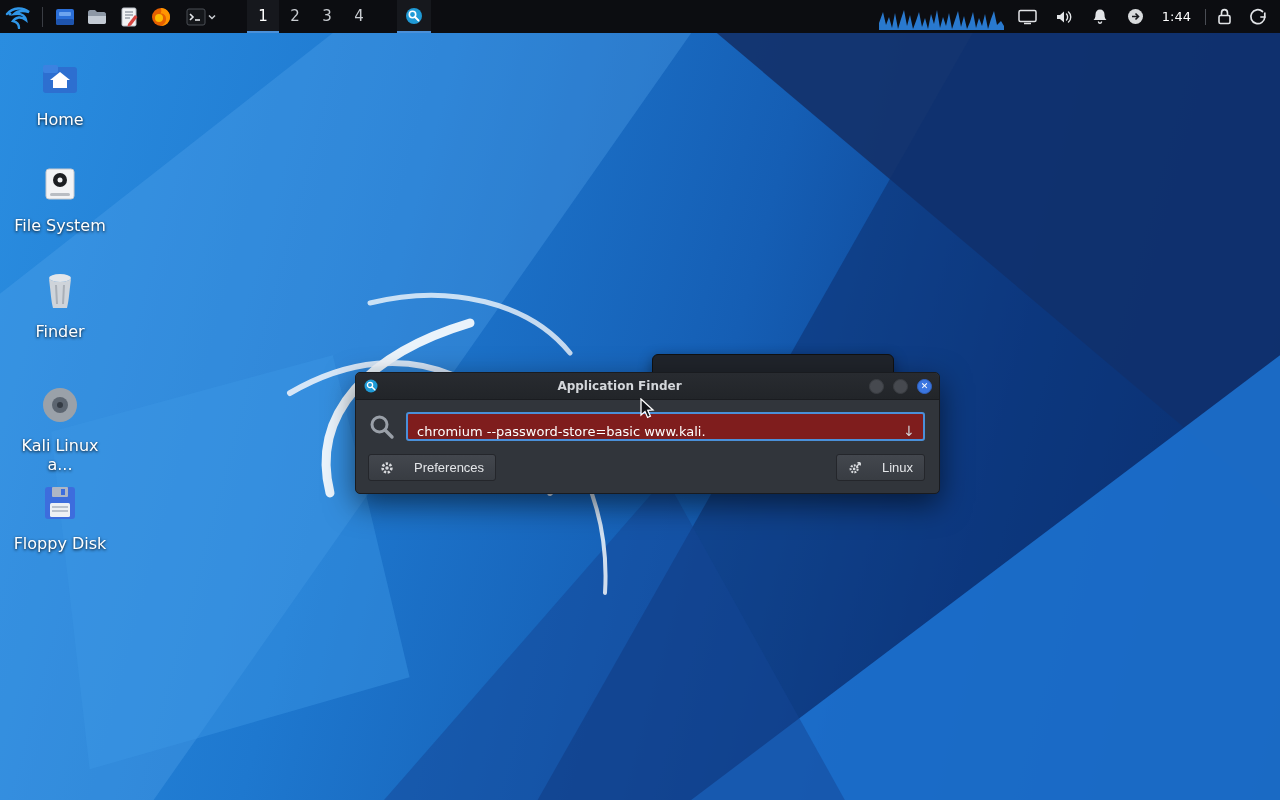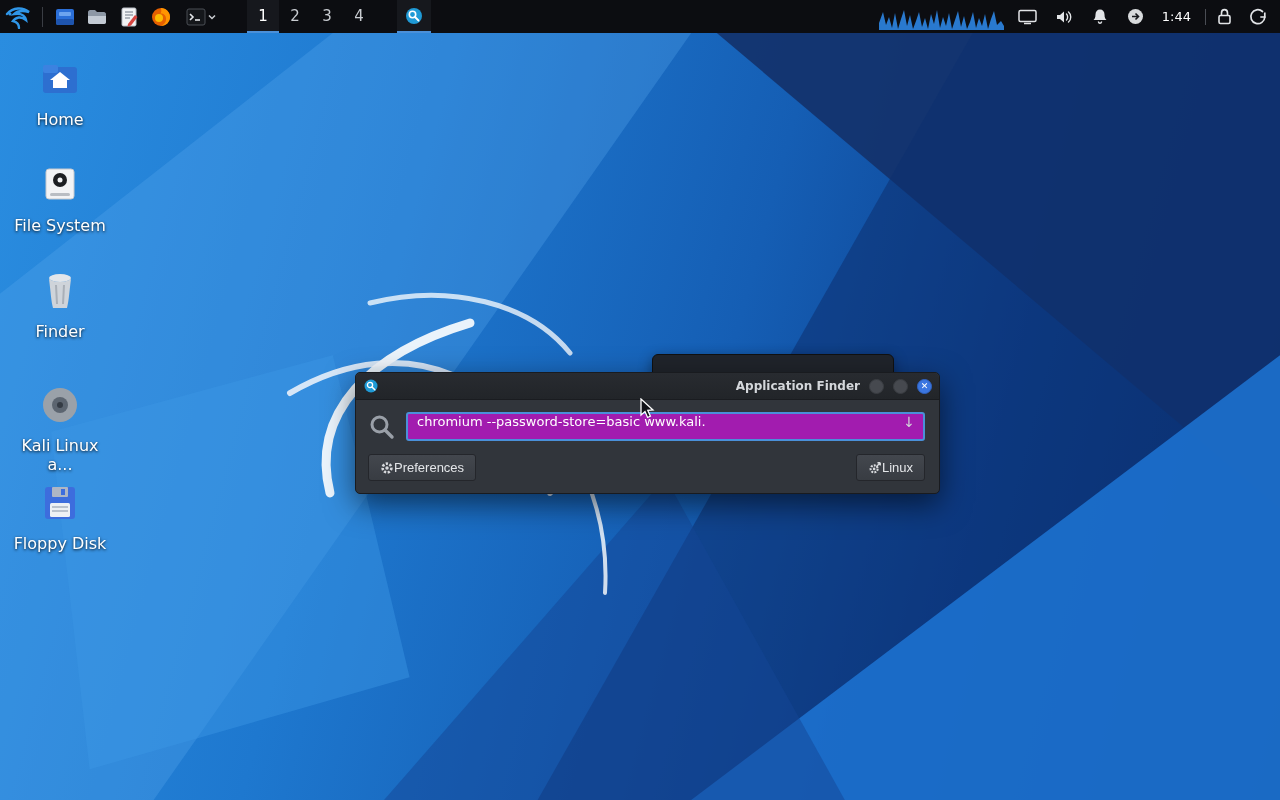--- a/index.html
+++ b/index.html
@@ -45,33 +45,33 @@
   
   .bg-window { position:absolute; left:652px; top:354px; width:242px; height:34px; background:#20242b;
     border:1px solid #111; border-radius:6px 6px 0 0; z-index:5; box-shadow:0 4px 14px rgba(0,0,0,.45); }
 
   
   .dialog { position:absolute; left:355px; top:372px; width:585px; z-index:10; background:#31353b;
     border:1px solid #191b1f; border-radius:5px; box-shadow:0 10px 30px rgba(0,0,0,.55); }
   .titlebar { height:27px; background:linear-gradient(#282b30,#222529); display:flex; align-items:center;
     padding:0 7px; border-radius:5px 5px 0 0; border-bottom:1px solid #1a1c20; }
   .tb-icon { width:16px; height:16px; display:flex; align-items:center; justify-content:center; }
-  .tb-title { flex:1; text-align:right; color:#d4d7db; font-size:12px; font-weight:bold; }
+  .tb-title { flex:1; text-align:center; color:#d4d7db; font-size:12px; font-weight:bold; }
   .winbtn { width:15px; height:15px; border-radius:50%; margin-left:9px; background:#46494f; border:1px solid #3a3d42;
     display:flex; align-items:center; justify-content:center; }
   .winbtn.close { background:#3b76e0; border-color:#2f62c2; color:#fff; font-size:9px; font-weight:bold; line-height:1; }
   .dlg-body { padding:12px 14px 12px 12px; }
   .search-row { display:flex; align-items:center; gap:10px; }
-  .search-field { flex:1; display:flex; align-items:flex-start; height:29px; background:#a21caf;
+  .search-field { flex:1; display:flex; align-items:flex-end; height:29px; background:#7f1d1d;
     border:2px solid #4a90d9; border-radius:3px; }
   .search-field input { flex:1; background:transparent; border:none; outline:none; color:#ffffff;
     font-size:13px; padding:0 2px 0 9px; font-family:"DejaVu Sans","Liberation Sans",sans-serif; caret-color:#fff; }
   .combo-arrow { width:28px; text-align:center; color:#d2d5da; font-size:14px; }
   .btn-row { display:flex; justify-content:space-between; margin-top:13px; }
-  .btn { display:flex; align-items:center; gap:0; height:27px; padding:0 11px; color:#e4e6e9; font-size:13px;
+  .btn { display:flex; align-items:center; gap:20px; height:27px; padding:0 11px; color:#e4e6e9; font-size:13px;
     background:linear-gradient(#43474e,#383c42); border:1px solid #24262b; border-radius:3px; }
 
   
   .cursor { position:absolute; left:638px; top:398px; z-index:100; }
 </style>
 </head>
 <body>
 
 <div class="stage">
 

